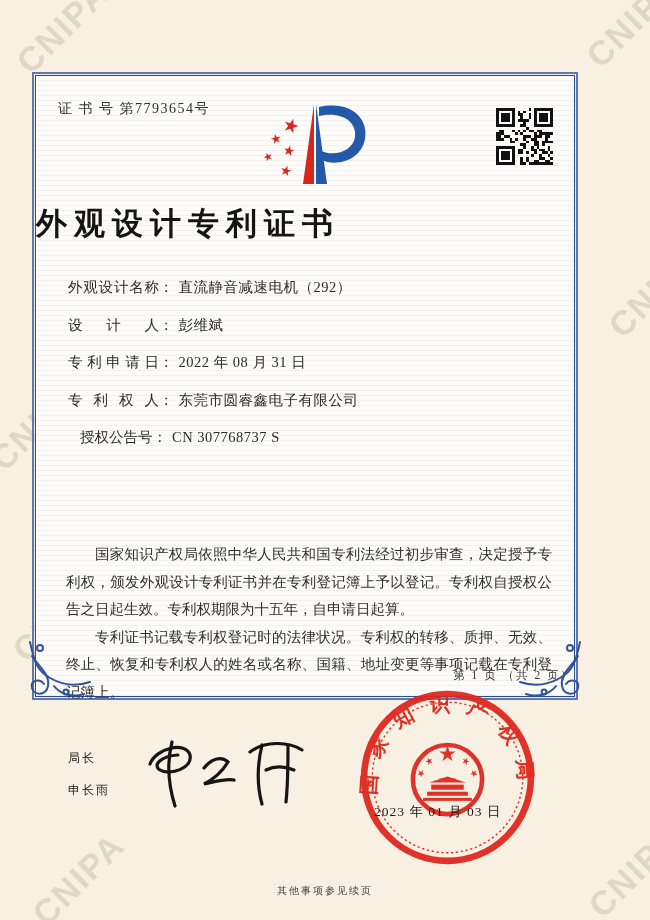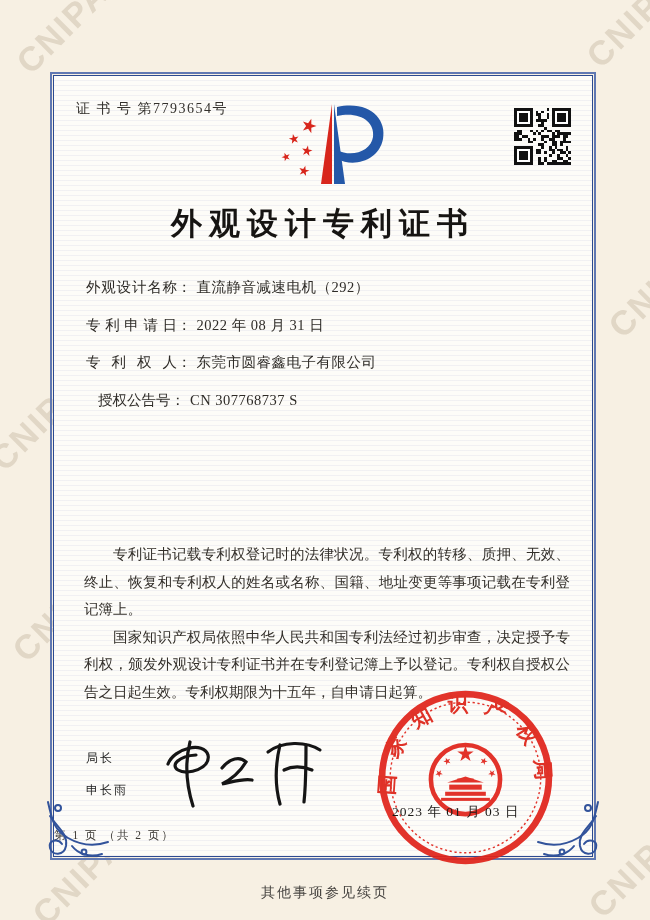--- a/index.html
+++ b/index.html
@@ -14,21 +14,21 @@
   
   .wm {
     position:absolute; font-family:"Liberation Sans","DejaVu Sans",sans-serif;
     font-weight:bold; font-size:34px; letter-spacing:2px;
     color:rgba(158,140,112,0.25); transform:rotate(-45deg);
     pointer-events:none; white-space:nowrap;
   }
 
   
   .frame {
-    position:absolute; left:50px; top:72px; width:546px; height:788px;
+    position:absolute; left:32px; top:72px; width:546px; height:628px;
     border:2px solid #6078b2;
   }
   .frame-inner {
     position:absolute; inset:1px; border:2px solid #2c4a90;
   }
   .cert-body {
     position:absolute; inset:2px;
     background:
       repeating-linear-gradient(0deg,
         rgba(120,122,190,0.09) 0px, rgba(120,122,190,0.09) 1px,
@@ -44,21 +44,21 @@
     position:absolute; left:22px; top:24px;
     font-size:14px; letter-spacing:1.5px; color:#33302c;
   }
 
   .logo { position:absolute; left:213px; top:18px; width:132px; height:96px; }
 
   .qr { position:absolute; left:460px; top:32px; width:57px; height:57px; }
   .qr svg { width:100%; height:100%; shape-rendering:crispEdges; }
 
   .title {
-    position:absolute; left:0; right:0; top:127px; text-align:center;
+    position:absolute; left:0; right:0; top:127px; 
     font-size:31px; font-weight:bold; letter-spacing:7px; color:#161412;
   }
 
   .fields { position:absolute; left:32px; top:200px; width:484px; }
   .field-row { margin-bottom:15px; line-height:22.5px; font-size:14.5px; color:#2e2b27; }
   .flabel {
     display:inline-block; width:91px; text-align:justify; text-align-last:justify;
     vertical-align:top;
   }
   .fcolon { margin-right:5px; }
@@ -82,27 +82,27 @@
   .sig-name { top:706px; }
   .sig-hand { position:absolute; left:100px; top:652px; width:190px; height:84px; }
 
   .seal { position:absolute; left:323px; top:613px; width:178px; height:178px; opacity:0.93; z-index:2; }
   .seal-date {
     position:absolute; left:338px; top:727px; z-index:4;
     font-size:13.5px; color:#1c1a18; letter-spacing:1px; white-space:nowrap;
   }
 
   .page-info {
-    position:absolute; left:0; right:0; bottom:13px; text-align:left;
+    position:absolute; left:0; right:0; bottom:13px; text-align:right;
     font-size:11.5px; letter-spacing:2px; color:#3a3732;
   }
 
   .footer-note {
     position:absolute; left:0; right:0; top:884px; text-align:center;
-    font-size:14px; letter-spacing:2px; color:#474441;
+    font-size:10px; letter-spacing:2px; color:#474441;
   }
 </style>
 </head>
 <body>
 
 <div class="page">
 
   <div class="wm" style="left:6px;  top:8px;">CNIPA</div>
   <div class="wm" style="left:576px;top:2px;">CNIPA</div>
   <div class="wm" style="left:158px;top:118px;">CNIPA</div>
@@ -285,35 +285,38 @@
           </svg>
       </div>
 
       <div class="title">外观设计专利证书</div>
 
       <div class="fields">
         <div class="field-row">
           <span class="flabel">外观设计名称</span><span class="fcolon">：</span><span class="fvalue">直流静音减速电机（292）</span>
         </div>
         <div class="field-row">
+          <span class="flabel">设计人</span><span class="fcolon">：</span><span class="fvalue">彭维斌</span>
+        </div>
+        <div class="field-row">
           <span class="flabel">专利申请日</span><span class="fcolon">：</span><span class="fvalue">2022 年 08 月 31 日</span>
         </div>
         <div class="field-row">
           <span class="flabel">专利权人</span><span class="fcolon">：</span><span class="fvalue">东莞市圆睿鑫电子有限公司</span>
         </div>
         <div class="field-row grant-row">
           <div class="grant-no">
             <span>授权公告号</span><span class="fcolon">：</span><span class="fvalue">CN 307768737 S</span>
           </div>
         </div>
       </div>
 
       <div class="paragraphs">
+        <p>国家知识产权局依照中华人民共和国专利法经过初步审查，决定授予专利权，颁发外观设计专利证书并在专利登记簿上予以登记。专利权自授权公告之日起生效。专利权期限为十五年，自申请日起算。</p>
         <p>专利证书记载专利权登记时的法律状况。专利权的转移、质押、无效、终止、恢复和专利权人的姓名或名称、国籍、地址变更等事项记载在专利登记簿上。</p>
-        <p>国家知识产权局依照中华人民共和国专利法经过初步审查，决定授予专利权，颁发外观设计专利证书并在专利登记簿上予以登记。专利权自授权公告之日起生效。专利权期限为十五年，自申请日起算。</p>
       </div>
 
       <div class="sig-role">局长</div>
       <div class="sig-name">申长雨</div>
       <svg class="sig-hand" viewBox="0 0 190 84">
         <g fill="none" stroke="#151515" stroke-width="3.2" stroke-linecap="round">
           <path d="M36 14 C31 34 32 56 39 78"></path>
           <path d="M14 36 C20 20 50 13 54 27 C57 40 34 48 24 42 C16 37 25 28 42 27"></path>
           <path d="M68 40 C76 30 86 28 92 34 C86 44 76 52 68 56 C78 54 90 50 98 52"></path>
           <path d="M114 24 C128 13 152 13 166 22"></path>

